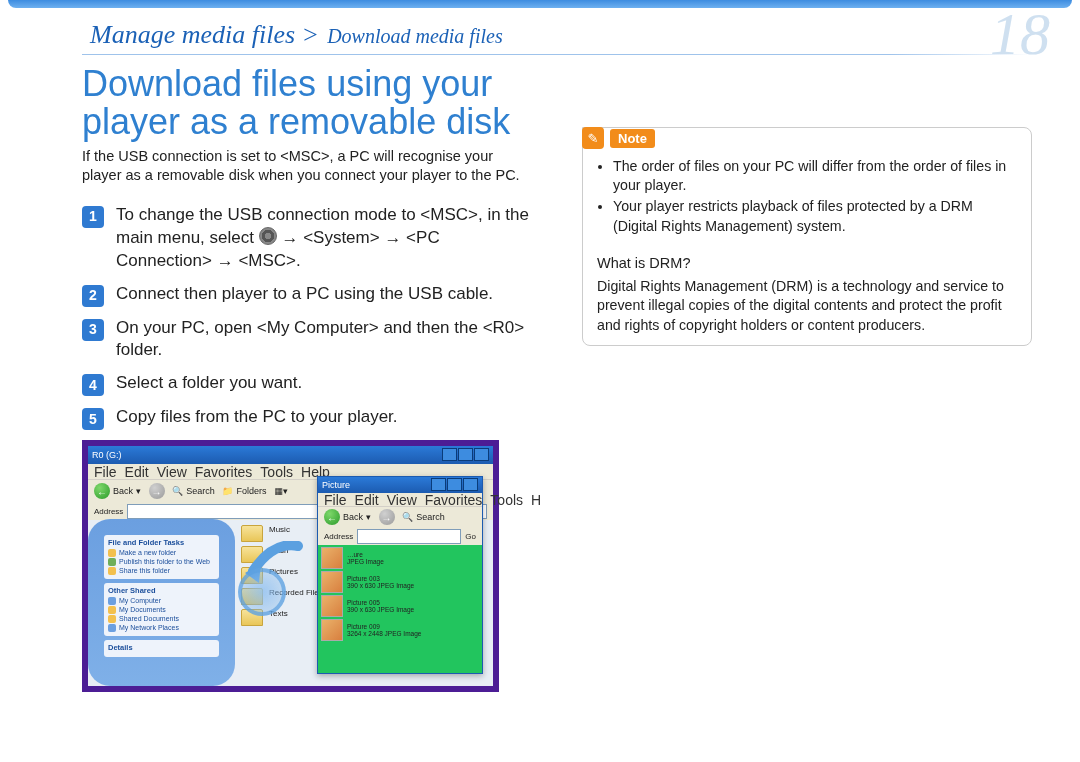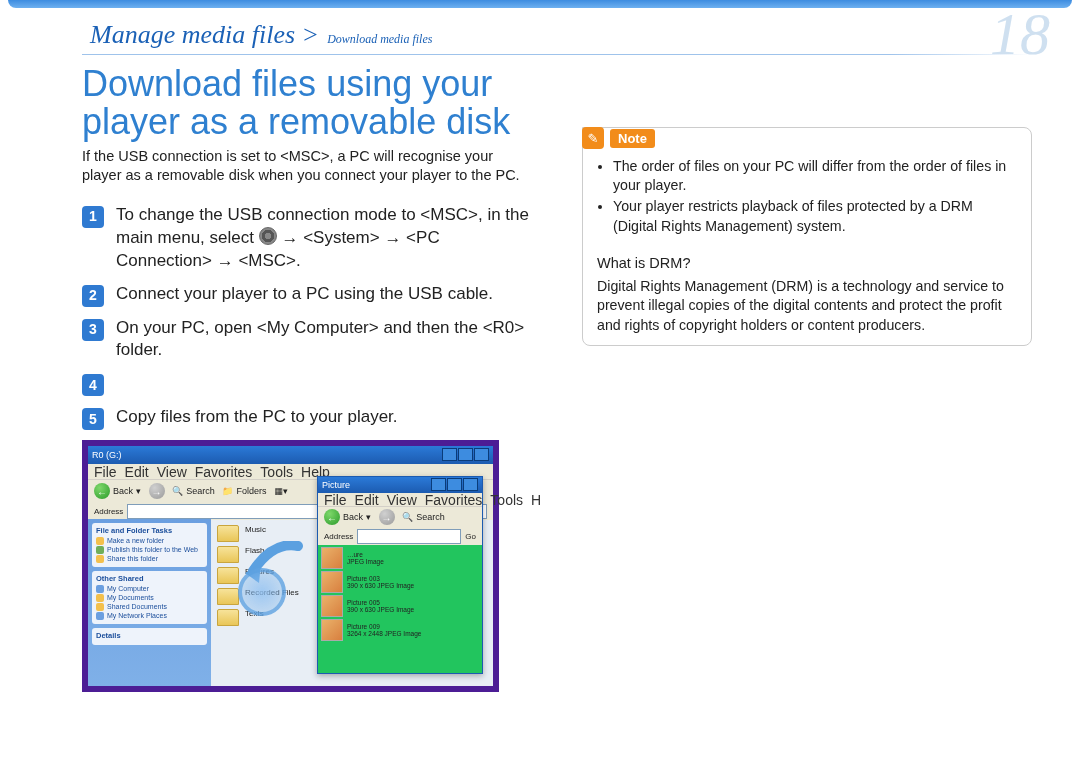--- a/index.html
+++ b/index.html
@@ -1,20 +1,20 @@
 <!DOCTYPE html>
 <html><head>
 <meta charset="utf-8">
 <style>
   html,body{margin:0;padding:0;font-family:Arial,Helvetica,sans-serif;background:#fff;color:#222;}
   .page{width:1080px;height:762px;position:relative;box-sizing:border-box;}
   .top-bar{height:8px;background:linear-gradient(to bottom,#3d8ce0,#6eb0f0);border-radius:0 0 8px 8px;margin:0 8px;}
   .header{display:flex;align-items:baseline;padding:12px 48px 0 82px;font-family:Georgia,'Times New Roman',serif;}
   .crumb1{color:#1b61b6;font-size:26px;font-style:italic;margin-left:8px;}
-  .crumb2{color:#1b61b6;font-size:12px;font-style:italic;margin-left:4px;}
+  .crumb2{color:#1b61b6;font-size:20px;font-style:italic;margin-left:4px;}
   .page-num{position:absolute;right:30px;top:0;font-size:60px;font-style:italic;color:#cfe0f0;font-family:Georgia,serif;}
   .rule{height:1px;background:linear-gradient(to right,#9fc3eb 0%,#9fc3eb 85%,transparent 100%);margin:4px 48px 0 82px;}
   .cols{display:flex;padding:10px 48px 0 82px;gap:50px;}
   .col{flex:1;min-width:0;}
   .title{color:#2f80d0;font-size:36px;line-height:1.05;margin:0 0 6px 0;font-weight:400;font-family:Helvetica,Arial,sans-serif;}
   .intro{font-size:14.5px;line-height:1.35;margin:0 0 18px 0;}
   .steps{list-style:none;margin:0;padding:0;}
   .steps li{display:flex;gap:12px;font-size:17px;line-height:1.35;margin:0 0 10px 0;}
   .num{flex:none;width:22px;height:22px;background:#2f7ad1;color:#fff;border-radius:4px;font-size:14px;font-weight:bold;display:flex;align-items:center;justify-content:center;margin-top:2px;}
   .gear{display:inline-block;width:16px;height:16px;border-radius:50%;background:radial-gradient(circle,#888 30%,#555 31%,#555 55%,#888 56%);vertical-align:-2px;border:1px solid #666;}
@@ -23,21 +23,21 @@
   .titlebar{height:18px;background:linear-gradient(to bottom,#2b7ad8,#1c5bb0);color:#fff;font-size:9px;display:flex;align-items:center;padding:0 4px;justify-content:space-between;}
   .winbtns span{display:inline-block;width:13px;height:11px;background:#3d8ce0;border:1px solid #0a3c7a;margin-left:1px;}
   .menubar{height:15px;background:#ece9d8;font-size:14px;display:flex;gap:8px;align-items:center;padding:0 6px;color:#333;}
   .toolbar{height:22px;background:#ece9d8;border-top:1px solid #d4d0c8;display:flex;align-items:center;gap:8px;padding:0 6px;font-size:9px;}
   .tb-back{display:inline-flex;align-items:center;gap:3px;}
   .tb-circle{width:16px;height:16px;border-radius:50%;background:radial-gradient(circle at 35% 30%,#7ed86a,#2a9a2a);display:inline-flex;align-items:center;justify-content:center;color:#fff;font-size:10px;}
   .tb-circle.grey{background:radial-gradient(circle at 35% 30%,#d0d0d0,#999);}
   .addrbar{height:18px;background:#ece9d8;display:flex;align-items:center;padding:0 6px;font-size:8px;gap:4px;}
   .addr-input{flex:1;height:13px;background:#fff;border:1px solid #7f9db9;}
   .body1{position:absolute;top:73px;left:0;right:0;bottom:0;display:flex;}
-  .sidepanel{width:115px;background:linear-gradient(to bottom,#6b9fe0,#7fb0e8);padding:4px;font-size:7px;}
+  .sidepanel{width:115px;background:linear-gradient(to bottom,#6b9fe0,#7fb0e8);padding:16px;font-size:7px;border-radius:22px;}
   .sp-box{background:#eef3fb;border-radius:3px;margin-bottom:4px;padding:3px 4px;}
   .sp-hdr{color:#1b4e9b;font-weight:bold;font-size:7.5px;margin-bottom:2px;}
   .sp-item{color:#1b4e9b;margin:1px 0;display:flex;gap:3px;align-items:flex-start;}
   .sp-ico{width:8px;height:8px;background:#6fae5a;border-radius:2px;flex:none;}
   .sp-ico.b{background:#f3c04d;}
   .sp-ico.c{background:#6b9fe0;}
   .folders{flex:1;padding:6px;display:grid;grid-template-columns:22px 1fr;gap:4px 6px;align-content:start;font-size:8px;}
   .fld{width:20px;height:15px;background:linear-gradient(to bottom,#f7e39a,#e9c658);border-radius:2px 2px 0 0;border:1px solid #c9a53d;}
   .win2{position:absolute;right:10px;top:30px;width:164px;height:196px;border:1px solid #1c5bb0;background:#22c55e;box-shadow:0 2px 6px rgba(0,0,0,.3);}
   .win2 .titlebar{height:16px;}
@@ -82,28 +82,29 @@
 
       <ol class="steps">
         <li>
           <span class="num">1</span>
           <span>
             <span>To change the USB connection mode to &lt;MSC&gt;, in the main menu, select </span><span class="gear"></span><span> → &lt;System&gt; → &lt;PC Connection&gt; → &lt;MSC&gt;.</span>
           </span>
         </li>
         <li>
           <span class="num">2</span>
-          <span>Connect your player to a PC using the USB cable.</span>
+          <span>Connect then player to a PC using the USB cable.</span>
         </li>
         <li>
           <span class="num">3</span>
           <span>On your PC, open &lt;My Computer&gt; and then the &lt;R0&gt; folder.</span>
         </li>
         <li>
           <span class="num">4</span>
+          <span>Select a folder you want.</span>
         </li>
         <li>
           <span class="num">5</span>
           <span>Copy files from the PC to your player.</span>
         </li>
       </ol>
 
       <div class="screenshot">
         <div class="win1">
           <div class="titlebar">

